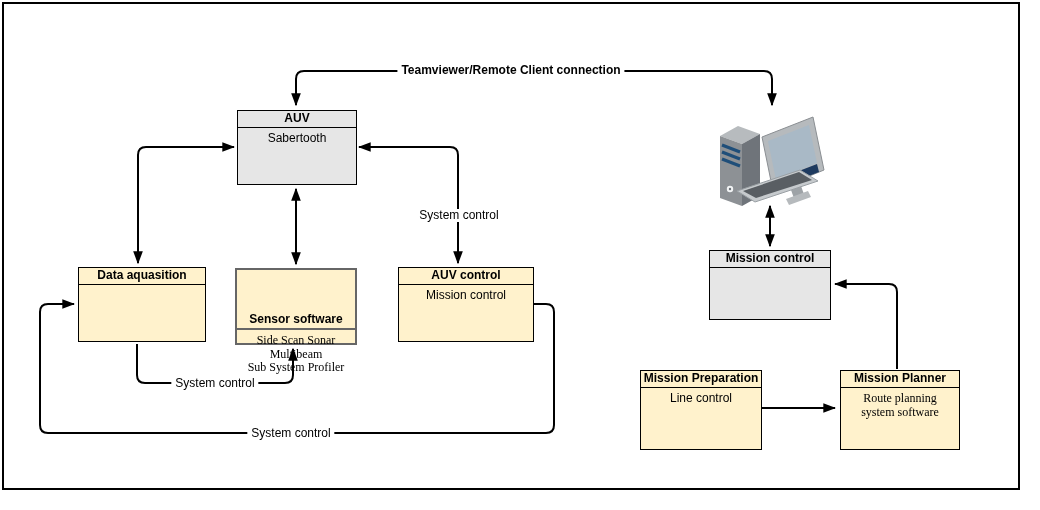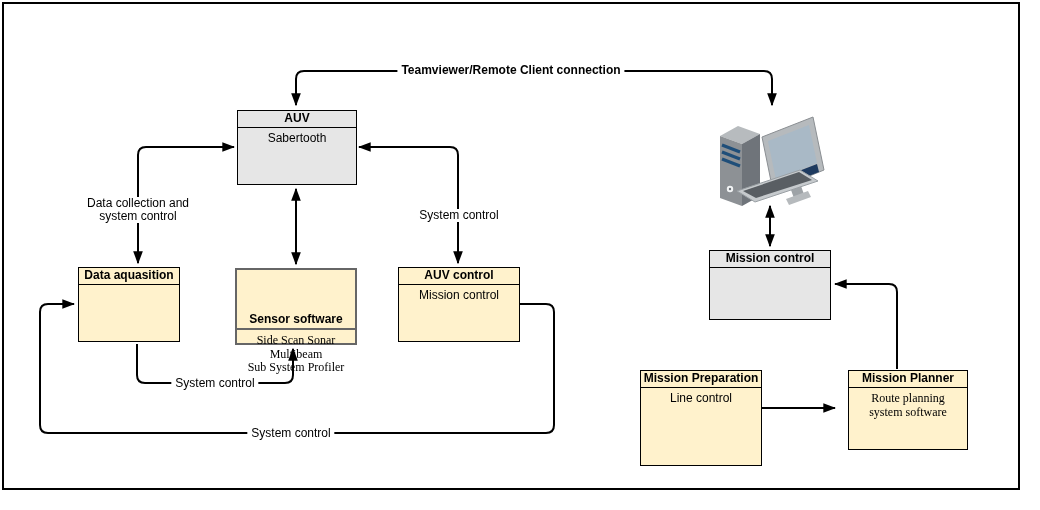--- a/index.html
+++ b/index.html
@@ -79,62 +79,58 @@
 
     <polygon points="737,191 800,170 818,181 755,202" fill="#c6cacd" stroke="#9aa0a4" stroke-width="1"></polygon>
     <polygon points="743,191 799,172 812,180 756,198" fill="#595e63"></polygon>
   </svg>
 
   <div class="node gray" style="left:237px;top:110px;width:120px;height:75px;">
     <div class="node-header">AUV</div>
     <div class="node-body">Sabertooth</div>
   </div>
 
-  <div class="node" style="left:78px;top:267px;width:102px;height:75px;">
+  <div class="node" style="left:78px;top:267px;width:128px;height:75px;">
     <div class="node-header">Data aquasition</div>
     <div class="node-body"></div>
   </div>
 
   <div class="node sensor" style="left:235px;top:268px;width:122px;height:77px;">
     <div class="node-header">Sensor software</div>
     <div class="node-body">
       <div>Side Scan Sonar</div>
       <div>Multibeam</div>
       <div>Sub System Profiler</div>
     </div>
   </div>
 
-  <div class="node" style="left:398px;top:267px;width:122px;height:75px;">
+  <div class="node" style="left:398px;top:267px;width:136px;height:75px;">
     <div class="node-header">AUV control</div>
     <div class="node-body">Mission control</div>
   </div>
 
   <div class="node gray" style="left:709px;top:250px;width:122px;height:70px;">
     <div class="node-header">Mission control</div>
     <div class="node-body"></div>
   </div>
 
-  <div class="node" style="left:640px;top:370px;width:122px;height:96px;">
+  <div class="node" style="left:640px;top:370px;width:122px;height:80px;">
     <div class="node-header">Mission Preparation</div>
     <div class="node-body">Line control</div>
   </div>
 
-  <div class="node" style="left:840px;top:370px;width:120px;height:80px;margin-left:8px;">
+  <div class="node" style="left:840px;top:370px;width:120px;height:80px;">
     <div class="node-header">Mission Planner</div>
     <div class="node-body">
       <div>Route planning</div>
       <div>system software</div>
     </div>
   </div>
 
   <div class="edge-label" style="left:511px;top:64px;font-weight:bold;">Teamviewer/Remote Client connection</div>
 
-  <div class="edge-label" style="left:138px;top:197px;">
-    <div>Data collection and</div>
-    <div>system control</div>
-  </div>
 
   <div class="edge-label" style="left:459px;top:209px;">System control</div>
 
   <div class="edge-label" style="left:215px;top:377px;">System control</div>
 
   <div class="edge-label" style="left:291px;top:427px;">System control</div>
 </div>
 
 </body></html>

